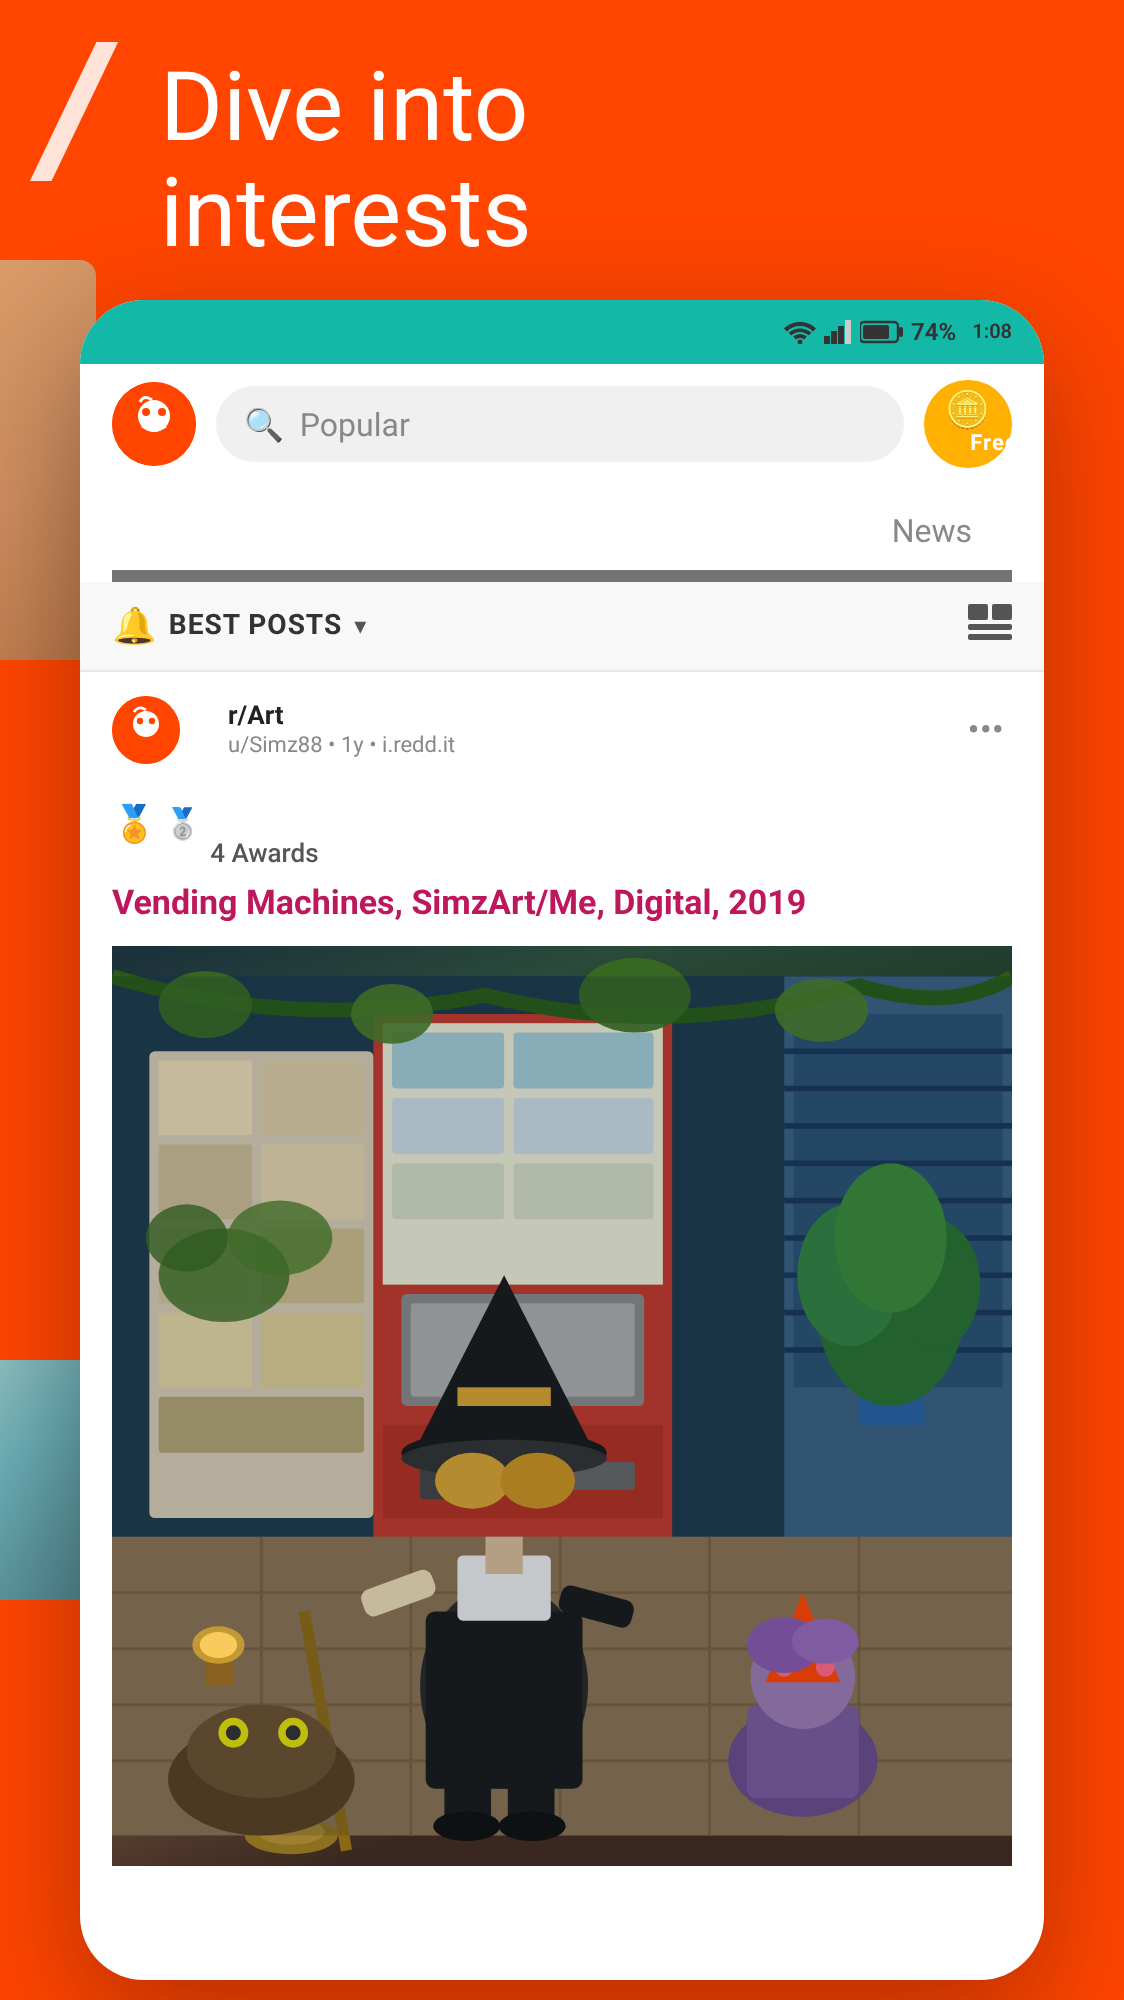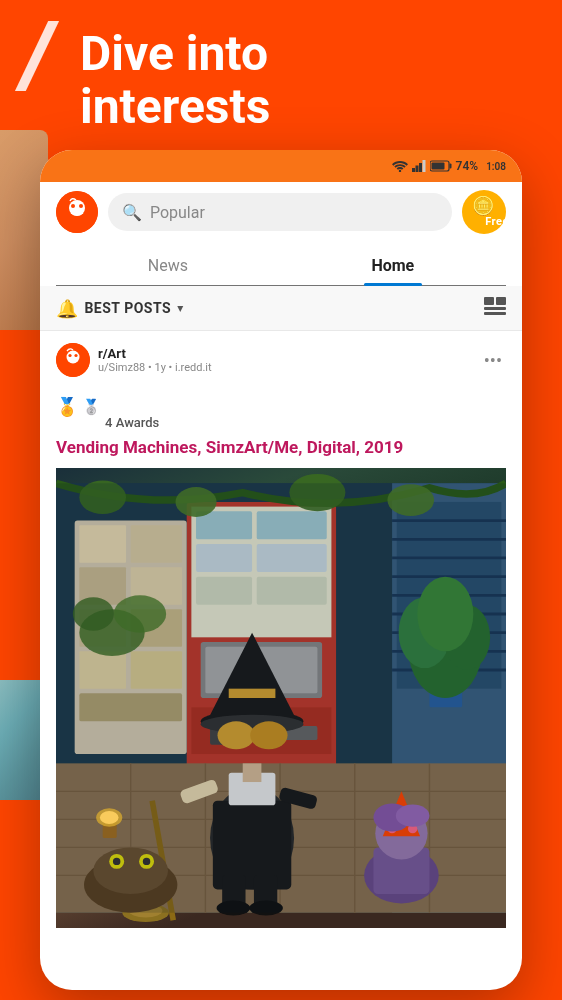--- a/index.html
+++ b/index.html
@@ -33,21 +33,21 @@
       left: 22px;
       font-size: 90px;
       font-weight: 900;
       color: rgba(255,255,255,0.85);
       line-height: 1;
       font-style: italic;
     }
 
     .hero-title {
       font-size: 48px;
-      font-weight: 700;
+      font-weight: 400;
       color: white;
       line-height: 1.1;
       margin-left: 10px;
     }
 
     
     .side-image-left {
       position: absolute;
       left: 0;
       top: 130px;
@@ -78,21 +78,21 @@
       height: 840px;
       background: white;
       border-radius: 32px;
       overflow: hidden;
       box-shadow: 0 20px 60px rgba(0,0,0,0.3);
     }
 
     
     .status-bar {
       height: 32px;
-      background: #f97316;
+      background: #14b8a6;
       display: flex;
       align-items: center;
       justify-content: flex-end;
       padding: 0 16px;
       gap: 6px;
     }
 
     .status-bar-icons {
       display: flex;
       align-items: center;
@@ -174,21 +174,22 @@
       color: white;
       letter-spacing: 0.5px;
       margin-left: 26px;
     }
 
     
     .nav-tabs {
       display: flex;
       align-items: flex-end;
       justify-content: space-around;
-      border-bottom: 1px solid #737373;
+      border-bottom: 6px solid #737373;
+      flex-direction: column;
     }
 
     .nav-tab {
       padding: 10px 20px;
       font-size: 16px;
       color: #888;
       cursor: pointer;
       position: relative;
       font-weight: 400;
     }
@@ -257,21 +258,21 @@
     .post-meta-row {
       display: flex;
       align-items: center;
       justify-content: space-between;
       margin-bottom: 2px;
     }
 
     .post-meta-left {
       display: flex;
       align-items: center;
-      gap: 8px;
+      gap: 24px;
     }
 
     .subreddit-avatar {
       width: 34px;
       height: 34px;
       border-radius: 50%;
       background: #FF4500;
       display: flex;
       align-items: center;
       justify-content: center;
@@ -422,23 +423,20 @@
       <div class="free-badge">
         <span class="free-badge-coin">🪙</span>
         <span class="free-badge-text">Free</span>
       </div>
 
     </div>
 
     <div class="nav-tabs">
       <div class="nav-tab">
         <span>News</span>
-      </div>
-      <div class="nav-tab active">
-        <span>Home</span>
       </div>
     </div>
   </div>
 
   <div class="filter-row">
     <div class="filter-left">
       <span class="filter-icon">🔔</span>
       <span class="filter-label">BEST POSTS</span>
       <span class="filter-chevron">▾</span>
     </div>

